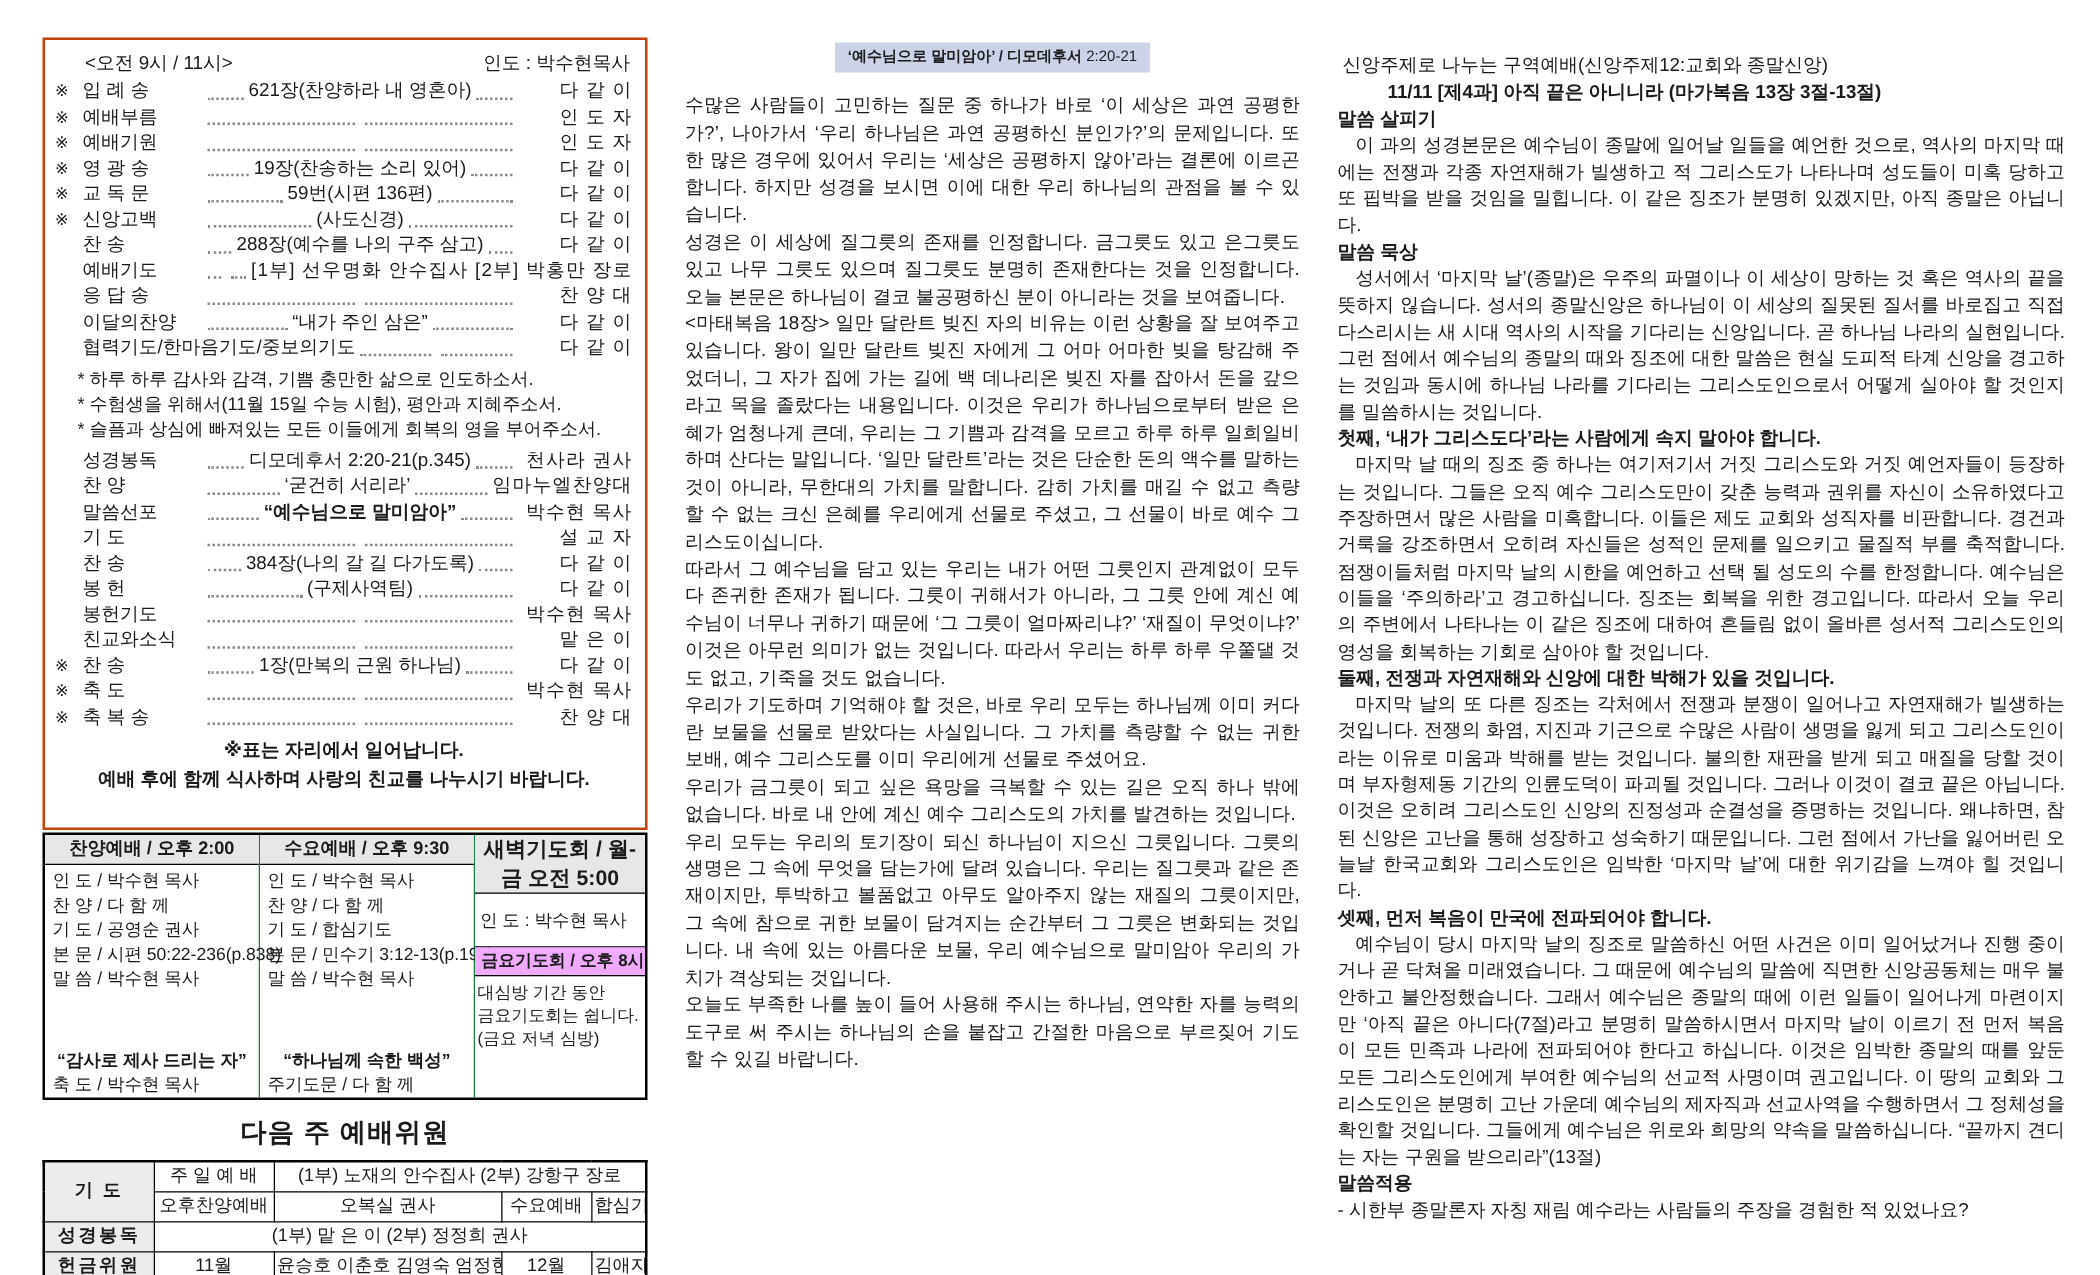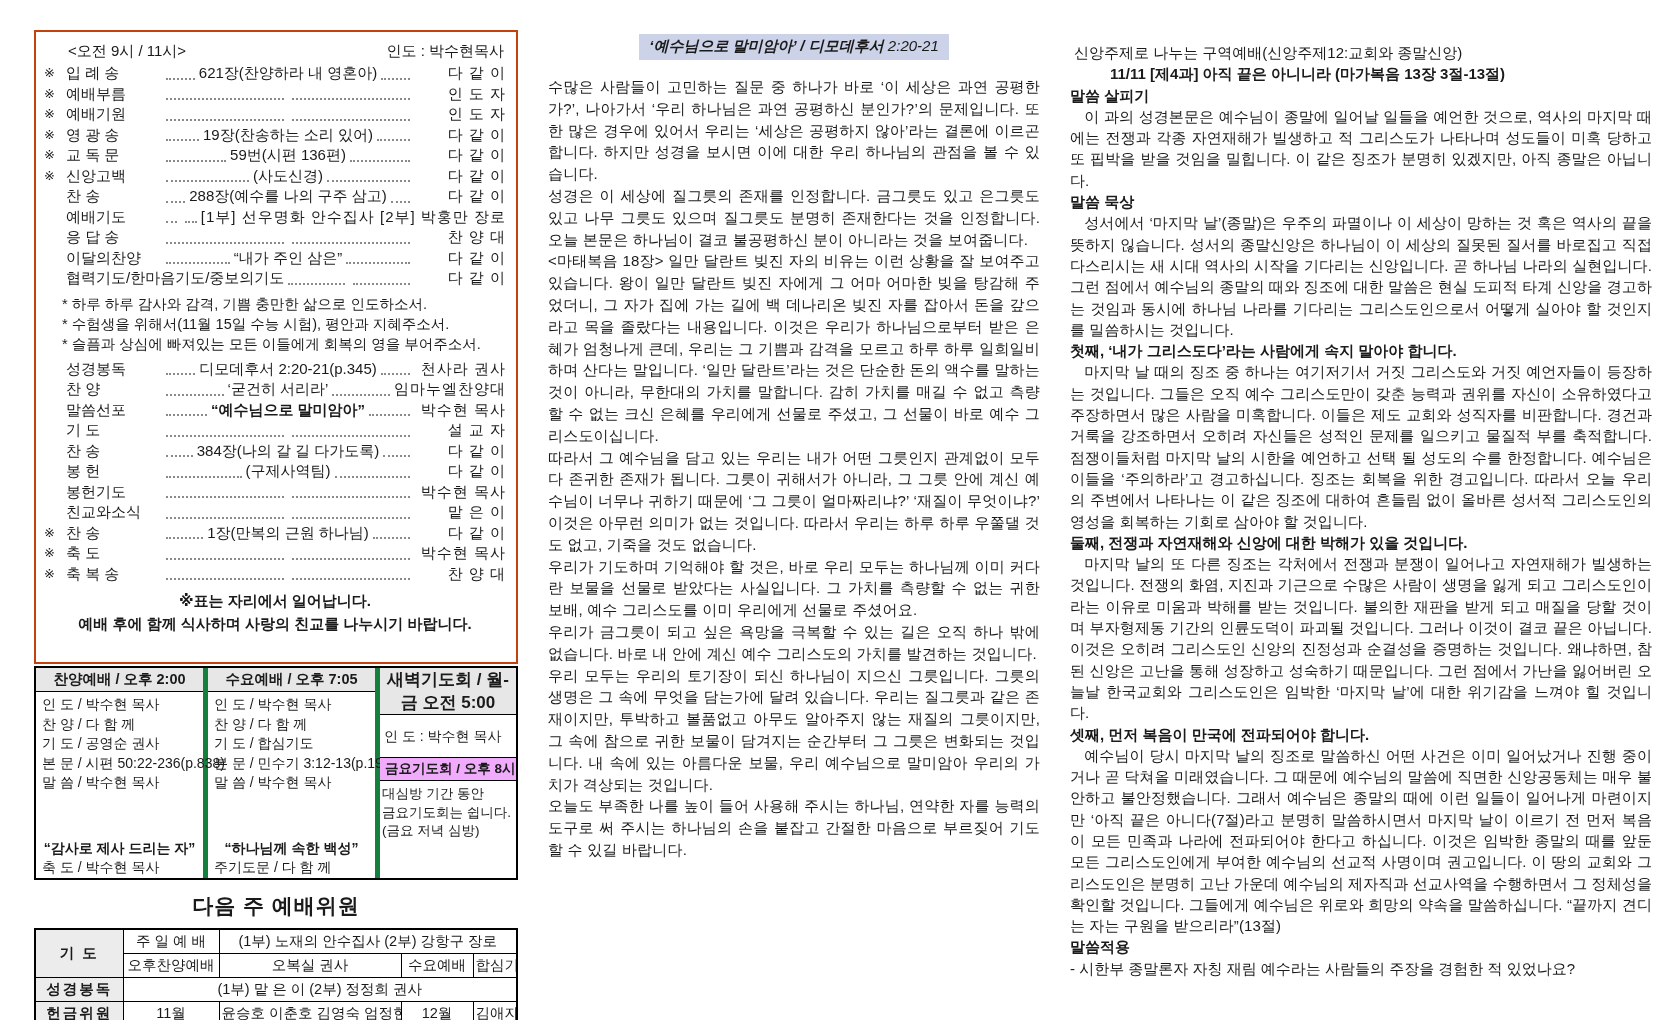--- a/index.html
+++ b/index.html
@@ -17,21 +17,21 @@
   .lead{flex:1;border-bottom:2px dotted #8a8a8a;height:0.7em;margin:0 4px;min-width:6px;}
   .ocenter{font-weight:normal;font-style:normal;}
   .ocenter.cbold{font-weight:bold;}
   .oright{min-width:92px;flex:none;text-align:right;letter-spacing:1px;}
   .notes{margin:5px 0 5px 18px;}
   .note-line{font-size:14.5px;line-height:20px;}
   .stand-note{text-align:center;font-weight:bold;font-size:15px;margin-top:6px;line-height:22px;}
   .fellow-note{text-align:center;font-weight:bold;font-size:15px;line-height:24px;margin-bottom:4px;}
 
   .svc-table{display:flex;border:2px solid #000;margin-top:2px;}
-  .svc-col{border-right:5px solid #15803d;box-sizing:border-box;}
+  .svc-col{border-right:1px solid #15803d;box-sizing:border-box;}
   .svc-col:last-child{border-right:none;}
   .svc-c1,.svc-c2{width:172px;flex:none;}
   .svc-c3{flex:1;}
   .svc-head{background:#e7e7e7;border-bottom:1px solid #000;font-weight:bold;text-align:center;font-size:14.5px;line-height:23px;}
   .svc-c3 .svc-head{font-size:17px;}
   .svc-body{padding:3px 4px 2px 6px;}
   .svc-line{font-size:14px;line-height:19.5px;white-space:nowrap;}
   .svc-motto{font-size:14px;line-height:19.5px;font-weight:bold;text-align:center;white-space:nowrap;margin-top:44px;}
   .svc3-line1{font-size:14px;line-height:20px;padding:11px 4px;border-bottom:1px solid #000;white-space:nowrap;}
   .svc3-sub{background:#f0abfc;border-bottom:1px solid #000;font-weight:bold;font-size:13.5px;line-height:22px;padding-left:5px;white-space:nowrap;}
@@ -41,21 +41,21 @@
   .next-title{text-align:center;font-weight:bold;font-size:21px;margin:12px 0 8px 0;letter-spacing:1px;}
   table.committee{border-collapse:collapse;width:100%;table-layout:fixed;}
   table.committee td{border:1px solid #000;font-size:14.5px;line-height:17px;padding:3px 2px;text-align:center;white-space:nowrap;overflow:hidden;}
   table.committee{border:2px solid #000;}
   td.chead{background:#ececec;font-weight:bold;border-right:3px double #000;letter-spacing:2px;}
   .cw-h{width:88px;} .cw-a{width:96px;} .cw-b{width:182px;} .cw-c{width:72px;}
 
   
   .col-mid{width:492px;flex:none;padding-top:4px;}
   .sermon-title-wrap{text-align:center;margin-bottom:16px;}
-  .sermon-title{display:inline-block;background:#ccd3e8;padding:3px 10px 4px 10px;font-size:15px;font-style:italic;}
+  .sermon-title{display:inline-block;background:#ccd3e8;padding:3px 10px 4px 10px;font-size:12px;}
   .st-main{font-weight:bold;}
   .st-ref{font-weight:normal;}
   .sermon-body p{margin:0;font-size:15px;line-height:21.8px;text-align:justify;letter-spacing:0.2px;}
 
   
   .col-right{flex:1;padding-top:12px;}
   .blk{font-size:15px;line-height:21.3px;}
   .blk.intro{padding-left:4px;}
   .blk.introBold{font-weight:bold;padding-left:40px;}
   .blk.h{font-weight:bold;}
@@ -343,21 +343,21 @@
         <div class="svc-line">인 도 / 박수현 목사</div>
             <div class="svc-line">찬 양 / 다 함 께</div>
             <div class="svc-line">기 도 / 공영순 권사</div>
             <div class="svc-line">본 문 / 시편 50:22-236(p.838)</div>
             <div class="svc-line">말 씀 / 박수현 목사</div>
           </div>
         <div class="svc-motto">“감사로 제사 드리는 자”</div>
         <div class="svc-line" style="padding-left:6px;">축 도 / 박수현 목사</div>
       </div>
       <div class="svc-col svc-c2">
-        <div class="svc-head">수요예배 / 오후 7:05</div>
+        <div class="svc-head">수요예배 / 오후 9:30</div>
         <div class="svc-body">
 
         <div class="svc-line">인 도 / 박수현 목사</div>
             <div class="svc-line">찬 양 / 다 함 께</div>
             <div class="svc-line">기 도 / 합심기도</div>
             <div class="svc-line">본 문 / 민수기 3:12-13(p.196)</div>
             <div class="svc-line">말 씀 / 박수현 목사</div>
           </div>
         <div class="svc-motto">“하나님께 속한 백성”</div>
         <div class="svc-line" style="padding-left:6px;">주기도문 / 다 함 께</div>

